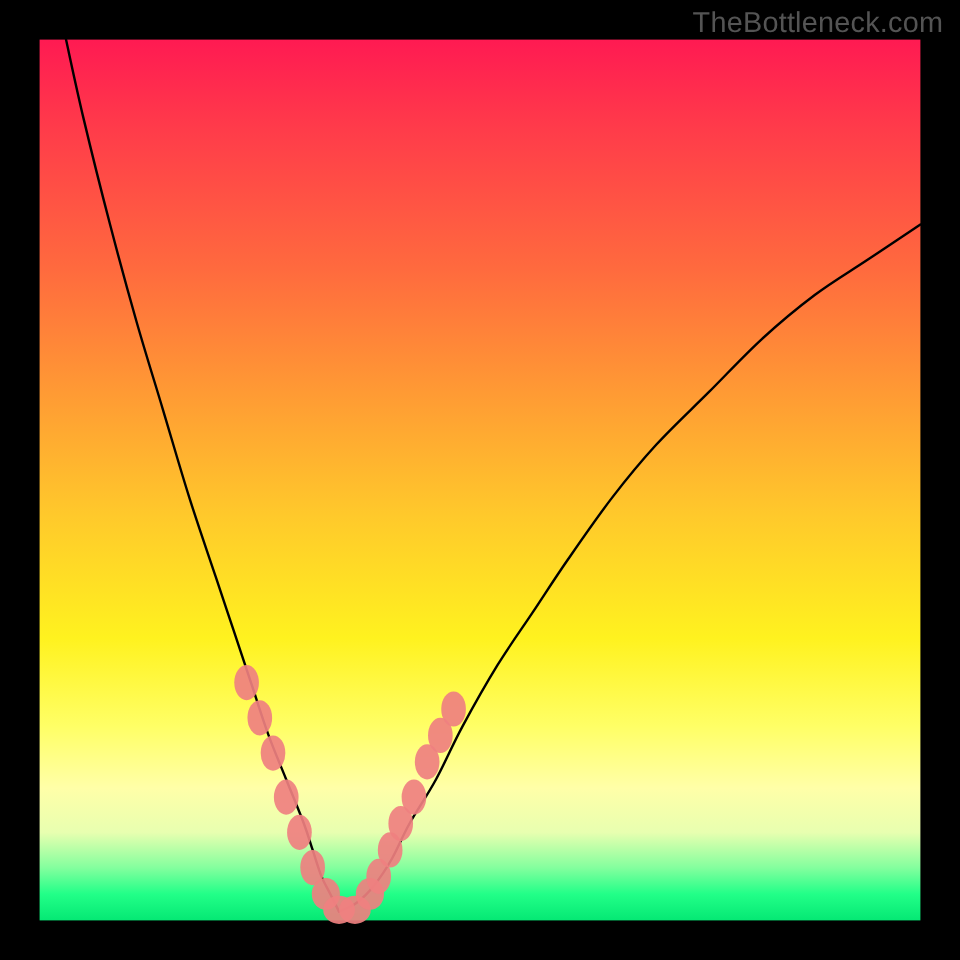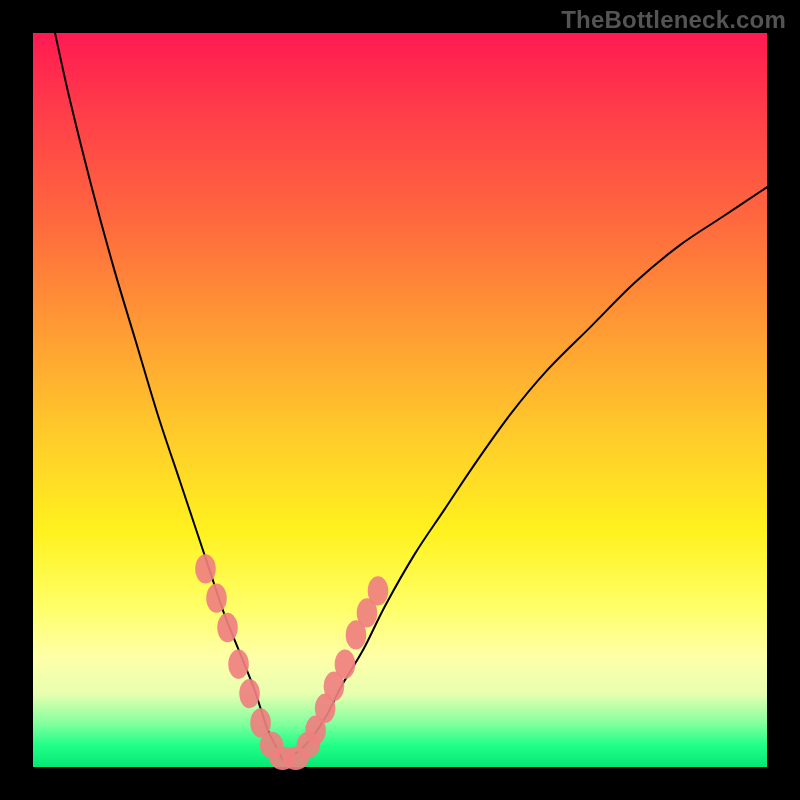--- a/index.html
+++ b/index.html
@@ -41,21 +41,21 @@
       #22ff88 97%,
       #05e874 100%
     );
   }
   .watermark {
     position: absolute;
     top: 6px;
     right: 14px;
     color: #545454;
     font-size: 24px;
-    font-weight: 700;
+    font-weight: 400;
     letter-spacing: 0.2px;
     user-select: none;
   }
   svg.curves {
     position: absolute;
     left: 33px;
     top: 33px;
     width: 734px;
     height: 734px;
     overflow: visible;

